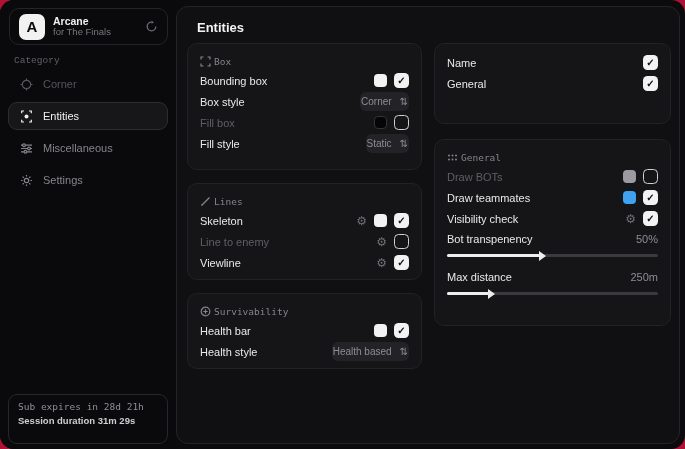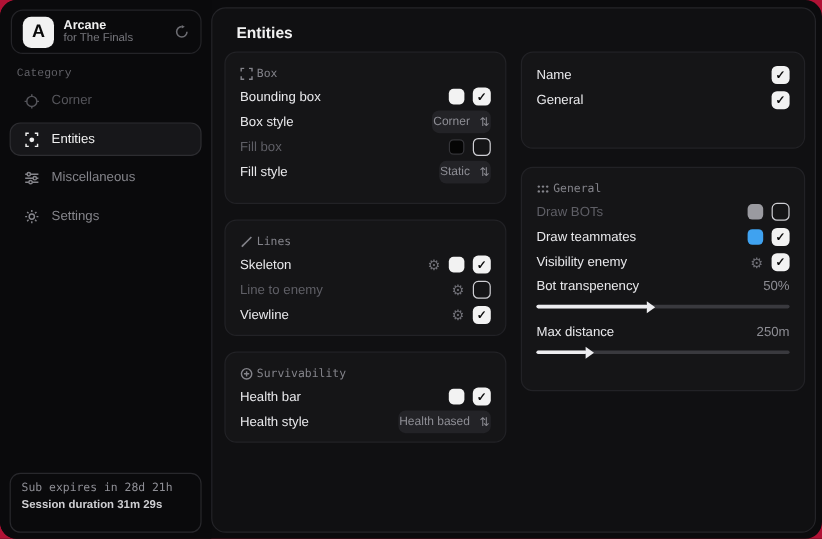--- a/index.html
+++ b/index.html
@@ -283,21 +283,21 @@
         </span>
       </div>
       <div class="row">
         <span class="lbl">Draw teammates</span>
         <span class="ctrls">
           <span class="swatch" style="background: rgb(63, 162, 240);"></span>
           <span class="cb checked">✓</span>
         </span>
       </div>
       <div class="row">
-        <span class="lbl">Visibility enemy</span>
+        <span class="lbl">Visibility check</span>
         <span class="ctrls">
           <span class="gear">⚙</span>
           <span class="cb checked">✓</span>
         </span>
       </div>
       <div class="row" style="height:19px;">
         <span class="lbl">Bot transpenency</span>
         <span class="val">50%</span>
       </div>
       <div class="slider">

